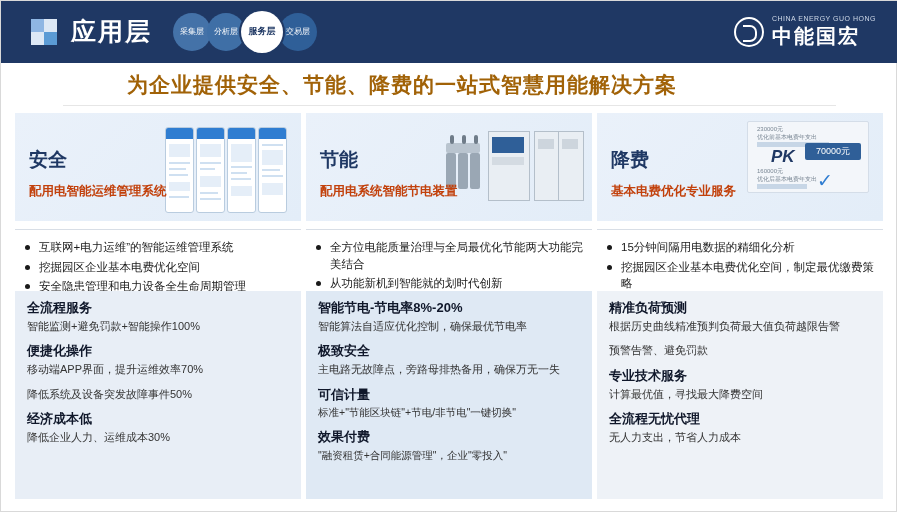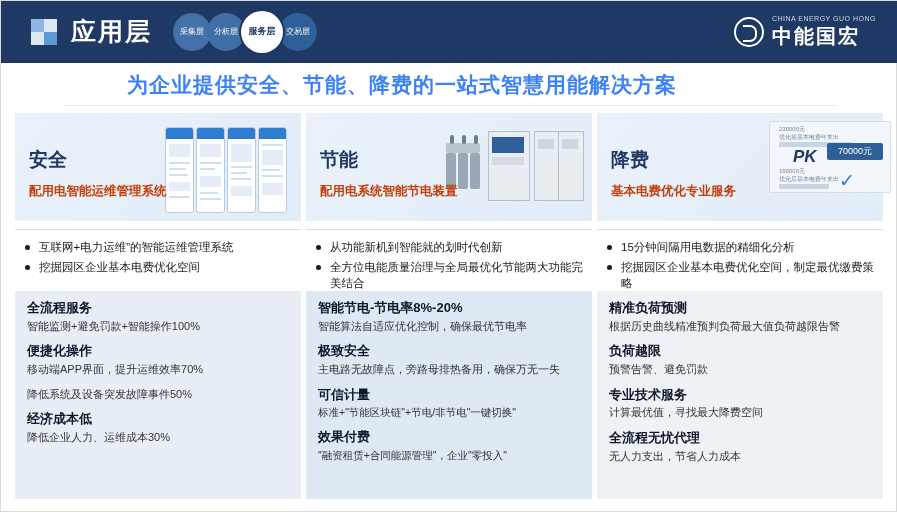--- a/index.html
+++ b/index.html
@@ -60,21 +60,21 @@
   }
   .logo-mark:after{
     content:"";position:absolute;left:7px;top:6px;width:12px;height:13px;
     border:2px solid #ffffff;border-left:none;border-radius:0 7px 7px 0;
   }
   .logo-en{font-size:7px;letter-spacing:.5px;color:#cfd9e8;}
   .logo-cn{font-size:20px;font-weight:bold;letter-spacing:2px;margin-top:1px;}
   
   .slide-title{
     position:absolute;left:0;top:70px;width:802px;
-    text-align:center;font-size:21px;font-weight:bold;color:#3b82f6;
+    text-align:center;font-size:21px;font-weight:bold;color:#a16207;
     letter-spacing:1px;
   }
   .title-rule{
     position:absolute;left:62px;top:104px;width:773px;height:1px;background:#e6e6e6;
   }
   
   .col{
     position:absolute;top:112px;width:286px;height:386px;
   }
   .col-a{left:14px;}
@@ -104,21 +104,21 @@
     border:1px solid #b9ccdf;border-radius:3px;overflow:hidden;
   }
   .phone .bar{position:absolute;left:0;top:0;width:27px;height:11px;background:#2f7dd1;}
   .phone .ln{position:absolute;left:3px;height:2px;background:#cfe0f1;}
   .phone .blk{position:absolute;left:3px;width:21px;height:13px;background:#e5eef8;}
   
   .artB{left:140px;width:145px;}
   .cab{position:absolute;background:#e9eef3;border:1px solid #b4bfca;}
   .tr{position:absolute;background:#9aa7b4;border-radius:2px;}
   
-  .artC{left:156px;width:136px;text-decoration:underline;}
+  .artC{left:134px;width:136px;text-decoration:underline;}
   .pkbox{
     position:absolute;left:16px;top:4px;width:120px;height:70px;
     background:#f3f6fa;border:1px solid #d4dde8;border-radius:2px;
   }
   .pk-label{position:absolute;font-size:6px;color:#7a8794;}
   .pk-text{position:absolute;left:40px;top:30px;font-size:17px;font-style:italic;font-weight:bold;color:#1f3864;}
   .pk-chip{
     position:absolute;left:74px;top:26px;width:56px;height:17px;background:#2f5f98;
     color:#ffffff;font-size:9px;display:flex;align-items:center;justify-content:center;border-radius:2px;
   }
@@ -220,20 +220,21 @@
             <div class="ln" style="top:47px;width:21px;"></div>
             <div class="blk" style="top:55px;height:12px;"></div>
           </div>
       </div>
       <div class="col-name">安全</div>
       <div class="col-sub">配用电智能运维管理系统</div>
     </div>
     <div class="bullets">
       <div class="bullet">互联网+电力运维”的智能运维管理系统</div>
       <div class="bullet">挖掘园区企业基本电费优化空间</div>
+      <div class="bullet">安全隐患管理和电力设备全生命周期管理</div>
     </div>
     <div class="panel panel-a">
       <div class="feat">
         <div class="feat-t">全流程服务</div>
         <div class="feat-d">智能监测+避免罚款+智能操作100%</div>
       </div>
       <div class="feat">
         <div class="feat-t">便捷化操作</div>
         <div class="feat-d">移动端APP界面，提升运维效率70%</div>
       </div>
@@ -263,22 +264,22 @@
         <div class="cab" style="left:46px;top:34px;width:32px;height:8px;background:#d4dbe2;border:none;"></div>
         <div class="cab" style="left:88px;top:8px;width:24px;height:68px;"></div>
         <div class="cab" style="left:112px;top:8px;width:24px;height:68px;"></div>
         <div class="cab" style="left:92px;top:16px;width:16px;height:10px;background:#cdd5dd;border:none;"></div>
         <div class="cab" style="left:116px;top:16px;width:16px;height:10px;background:#cdd5dd;border:none;"></div>
       </div>
       <div class="col-name">节能</div>
       <div class="col-sub">配用电系统智能节电装置</div>
     </div>
     <div class="bullets">
+      <div class="bullet">全方位电能质量治理与全局最优化节能两大功能完美结合</div>
       <div class="bullet">从功能新机到智能就的划时代创新</div>
-      <div class="bullet">全方位电能质量治理与全局最优化节能两大功能完美结合</div>
     </div>
     <div class="panel panel-b">
       <div class="feat">
         <div class="feat-t">智能节电-节电率8%-20%</div>
         <div class="feat-d">智能算法自适应优化控制，确保最优节电率</div>
       </div>
       <div class="feat">
         <div class="feat-t">极致安全</div>
         <div class="feat-d">主电路无故障点，旁路母排热备用，确保万无一失</div>
       </div>
@@ -314,21 +315,20 @@
     <div class="bullets">
       <div class="bullet">15分钟间隔用电数据的精细化分析</div>
       <div class="bullet">挖掘园区企业基本电费优化空间，制定最优缴费策略</div>
     </div>
     <div class="panel panel-c">
       <div class="feat">
         <div class="feat-t">精准负荷预测</div>
         <div class="feat-d">根据历史曲线精准预判负荷最大值负荷越限告警</div>
       </div>
       <div class="feat">
-        <div class="feat-t">负荷越限</div>
         <div class="feat-d">预警告警、避免罚款</div>
       </div>
       <div class="feat">
         <div class="feat-t">专业技术服务</div>
         <div class="feat-d">计算最优值，寻找最大降费空间</div>
       </div>
       <div class="feat">
         <div class="feat-t">全流程无忧代理</div>
         <div class="feat-d">无人力支出，节省人力成本</div>
       </div>

